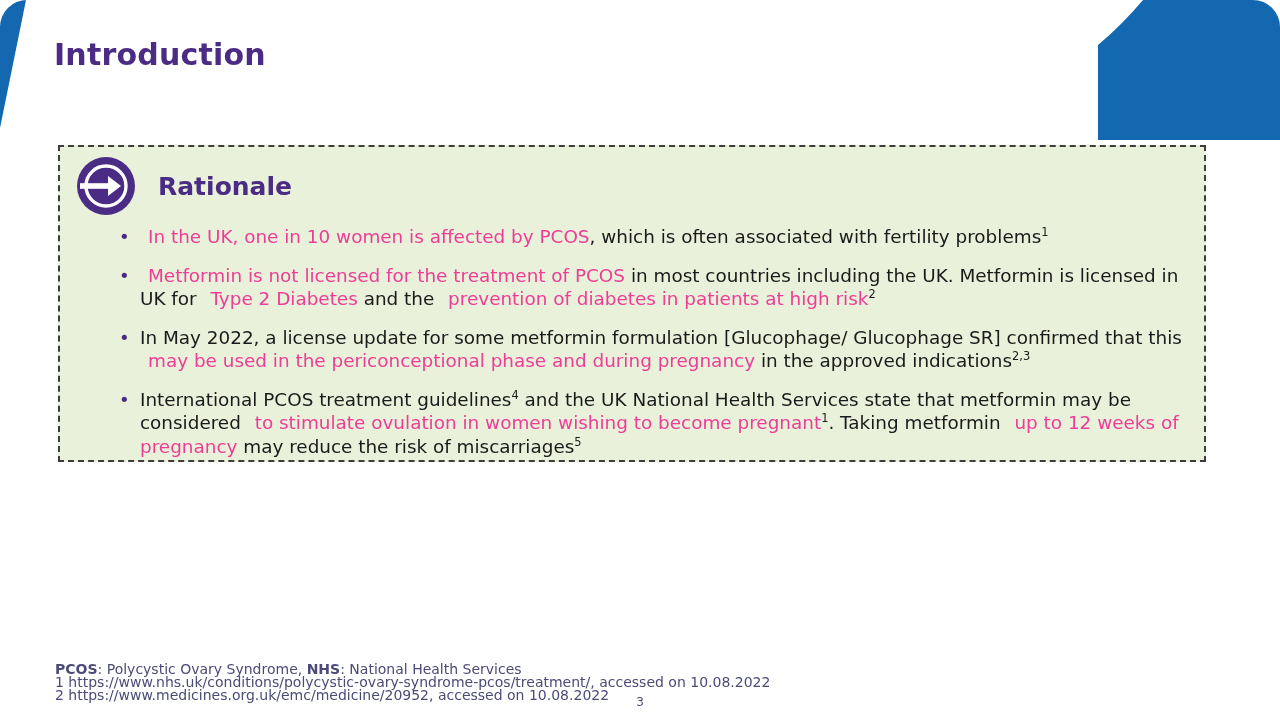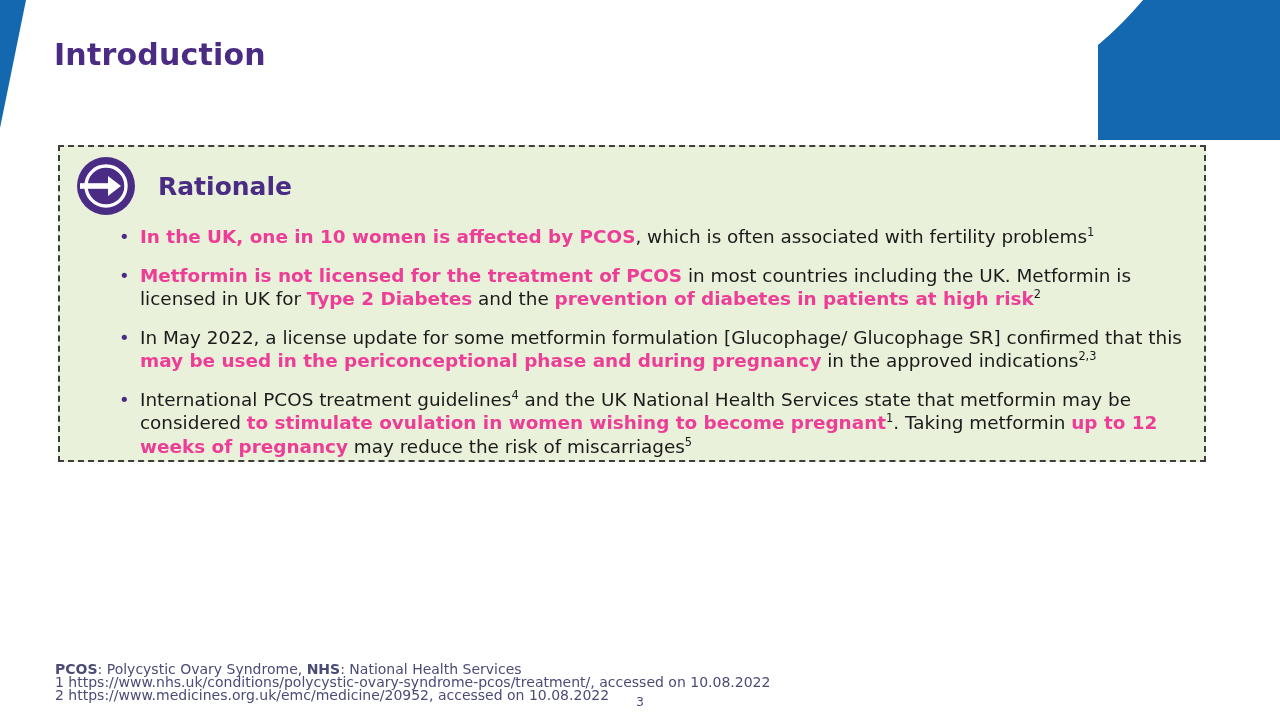--- a/index.html
+++ b/index.html
@@ -9,20 +9,21 @@
     overflow: hidden;
     background: #ffffff;
     font-family: "DejaVu Sans", "Liberation Sans", sans-serif;
   }
   #slide {
     position: relative;
     width: 1280px;
     height: 720px;
     background: #ffffff;
     overflow: hidden;
+    border-radius: 27px;
   }
 
   
   .deco-corner {
     position: absolute;
     top: 0; right: 0;
     width: 182px; height: 140px;
     background: #1468af;
     overflow: hidden;
     pointer-events: none;
@@ -107,21 +108,22 @@
   .bullet .dot {
     position: absolute;
     left: 47px;
     top: 0px;
     color: #4b2c85;
     font-size: 18px;
     line-height: 23.5px;
   }
   .hl {
     color: #ee3d96;
-    font-weight: bold;
+    font-weight: normal;
+    margin-left: 8px;
   }
   sup {
     font-size: 0.62em;
     vertical-align: super;
     line-height: 0;
   }
 
   
   .footnotes-left {
     position: absolute;

